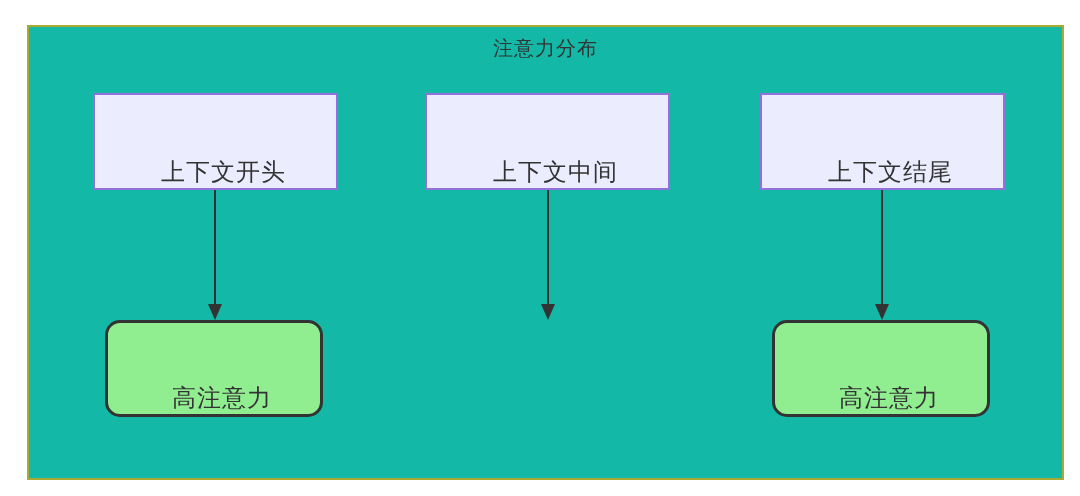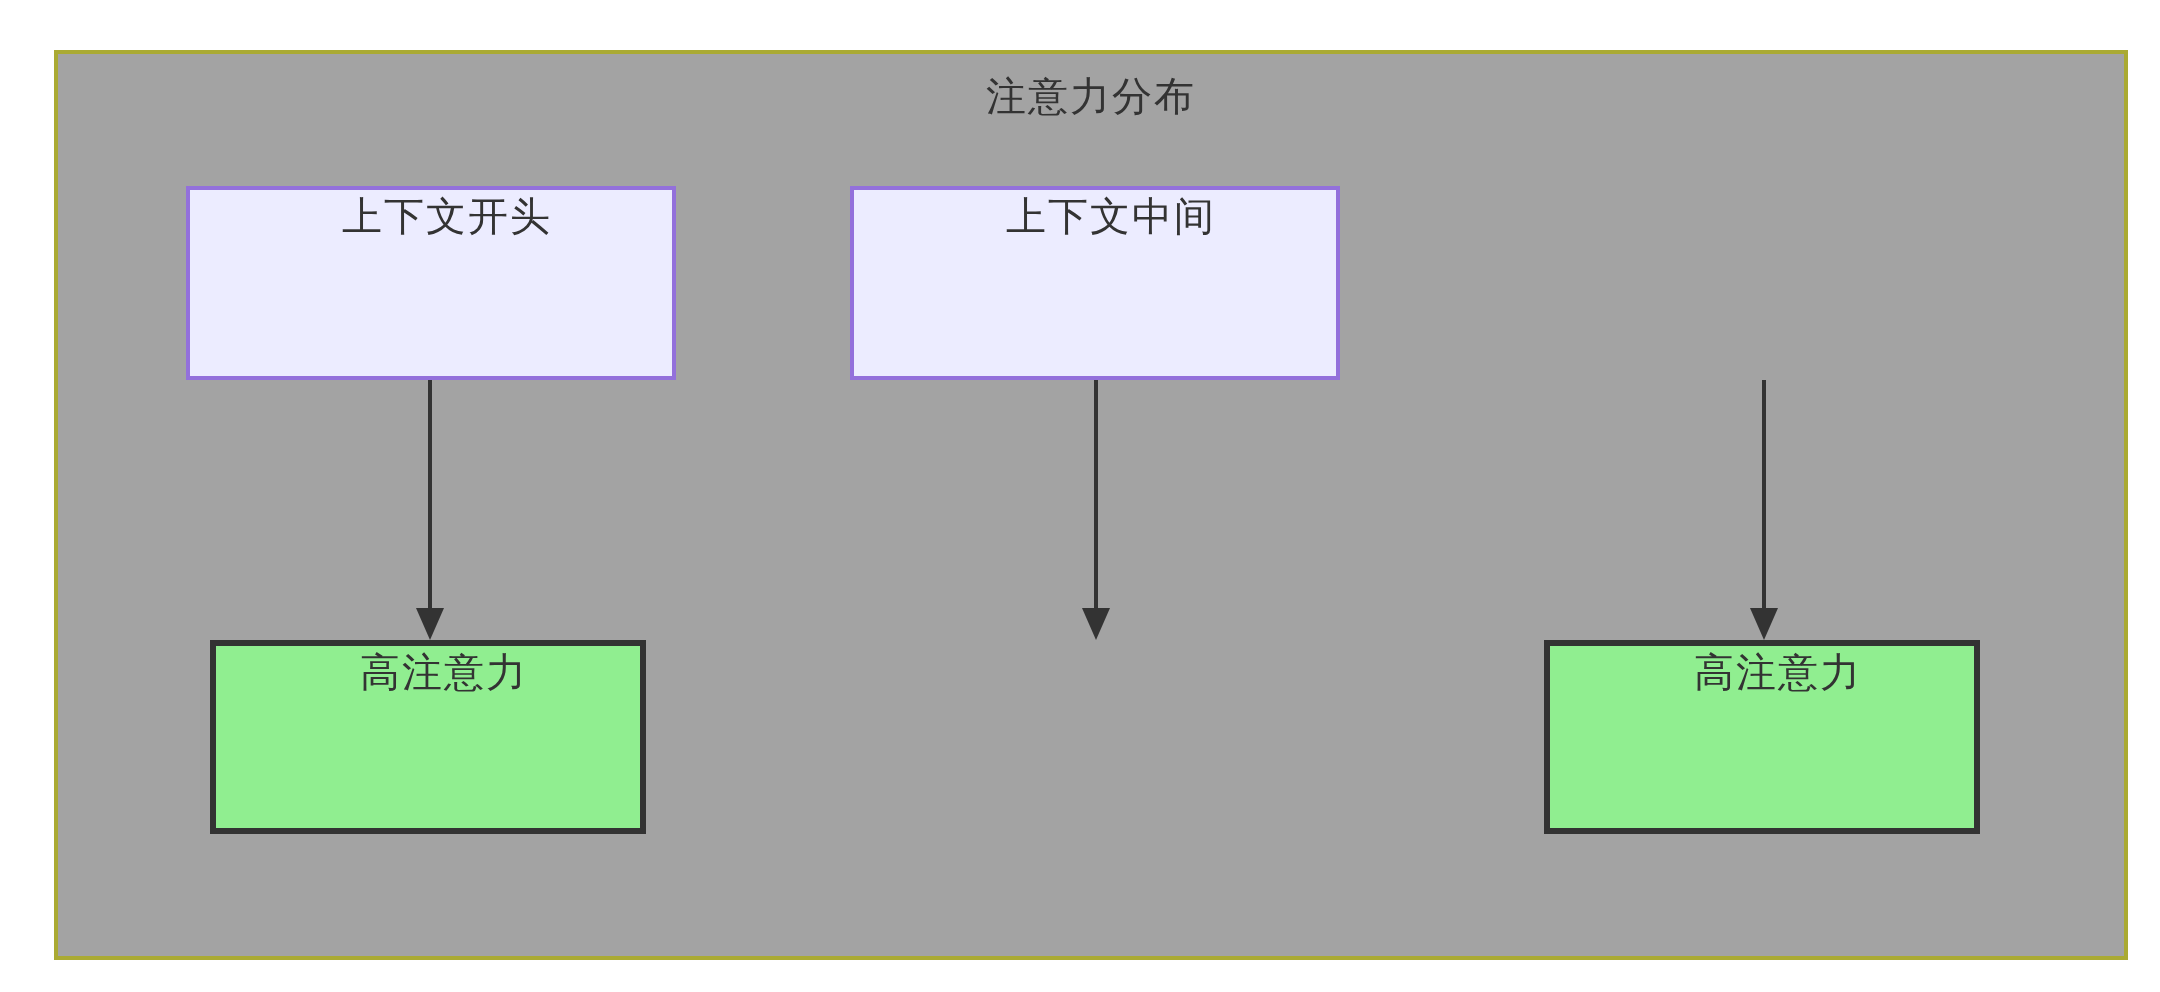--- a/index.html
+++ b/index.html
@@ -14,59 +14,59 @@
     height: 496px;
     background: #ffffff;
     overflow: hidden;
   }
   .cluster {
     position: absolute;
     left: 27px;
     top: 25px;
     width: 1037px;
     height: 455px;
-    background: #a3a3a3;
+    background: #14b8a6;
     border: 2px solid #AAAA33;
     box-sizing: border-box;
   }
   .cluster-title {
     position: absolute;
     left: 0;
     top: 8px;
     width: 100%;
     text-align: center;
     font-size: 20px;
     color: #333333;
     letter-spacing: 1px;
   }
   .node {
     position: absolute;
     box-sizing: border-box;
     display: flex;
-    align-items: flex-start;
+    align-items: flex-end;
     justify-content: center;
-    font-size: 20px;
+    font-size: 24px;
     color: #333333;
     letter-spacing: 1px;
     padding-left: 16px;
   }
   .node.source {
     background: #ECECFF;
     border: 2px solid #9370DB;
     width: 245px;
     height: 97px;
     top: 66px;
   }
   .node.result {
     border: 3px solid #333333;
     width: 218px;
     height: 97px;
     top: 293px;
   }
-  .node.result.high { background: #90EE90; }
+  .node.result.high { background: #90EE90; border-radius: 15px; }
   .node.result.low  { background: #FF8E8E; }
 
   .src-a { left: 64px; }
   .src-b { left: 396px; font-family: Liberation Serif, serif; }
   .src-c { left: 731px; }
   .res-a { left: 76px; }
   .res-b { left: 411px; }
   .res-c { left: 743px; }
 
   .arrow {
@@ -87,20 +87,23 @@
   <div class="cluster">
 
     <div class="cluster-title">注意力分布</div>
 
     <div class="node source src-a">
       <span>上下文开头</span>
     </div>
     <div class="node source src-b">
       <span>上下文中间</span>
     </div>
+    <div class="node source src-c">
+      <span>上下文结尾</span>
+    </div>
 
     <div class="arrow arr-a">
       <svg width="20" height="130" viewBox="0 0 20 130">
         <line x1="10" y1="0" x2="10" y2="116" stroke="#333333" stroke-width="2"></line>
         <polygon points="3,114 17,114 10,130" fill="#333333"></polygon>
       </svg>
     </div>
     <div class="arrow arr-b">
       <svg width="20" height="130" viewBox="0 0 20 130">
         <line x1="10" y1="0" x2="10" y2="116" stroke="#333333" stroke-width="2"></line>

